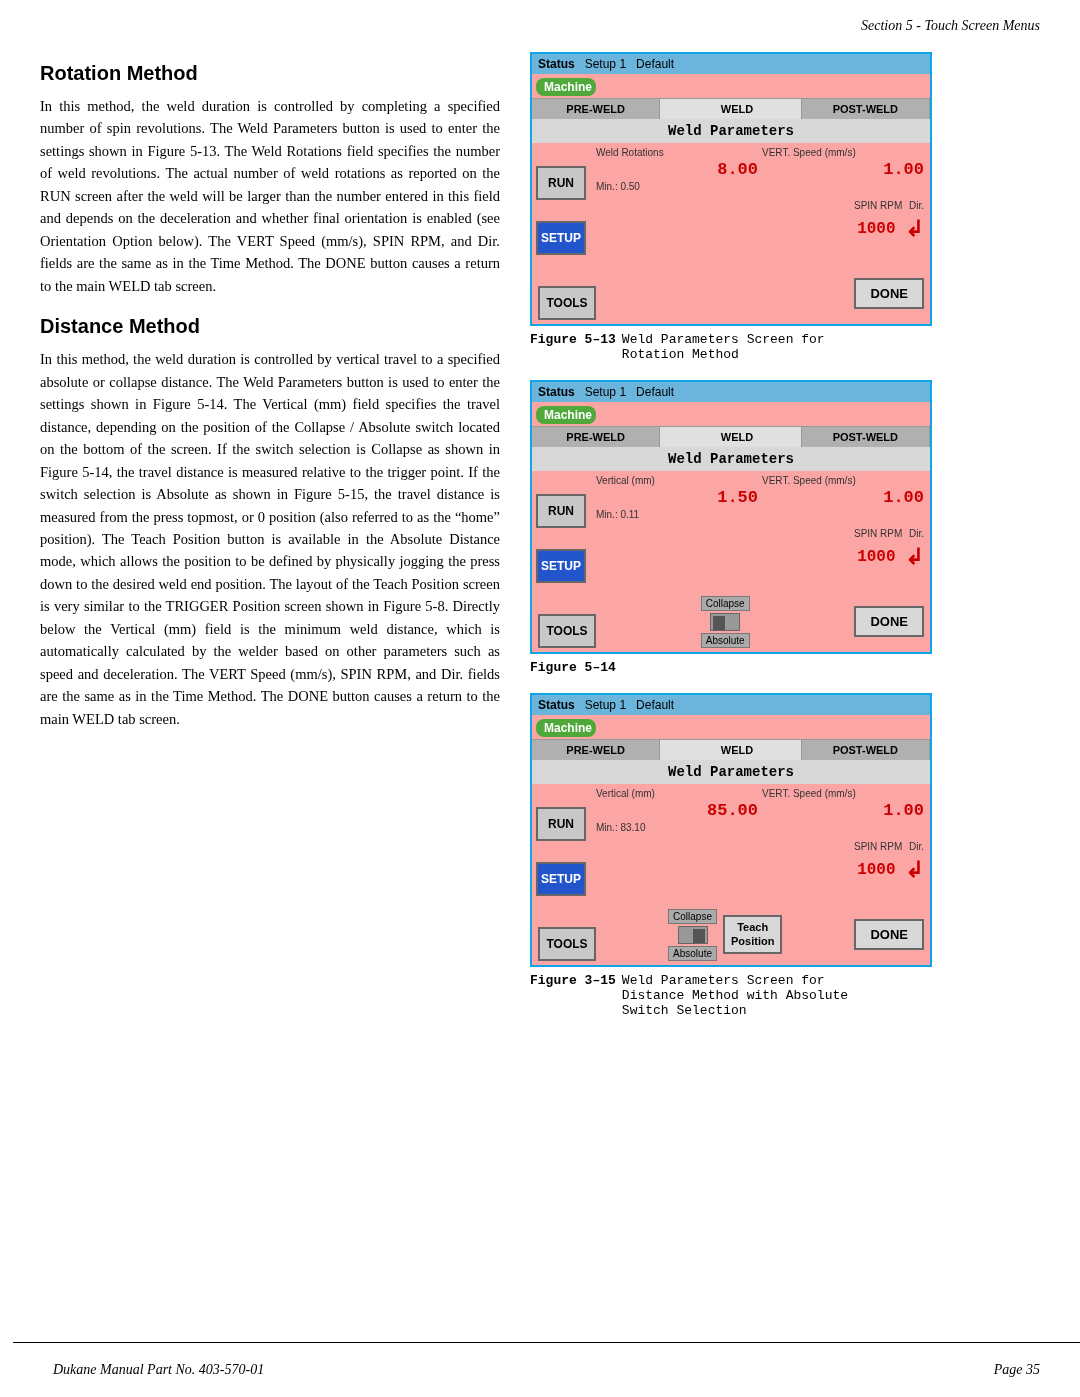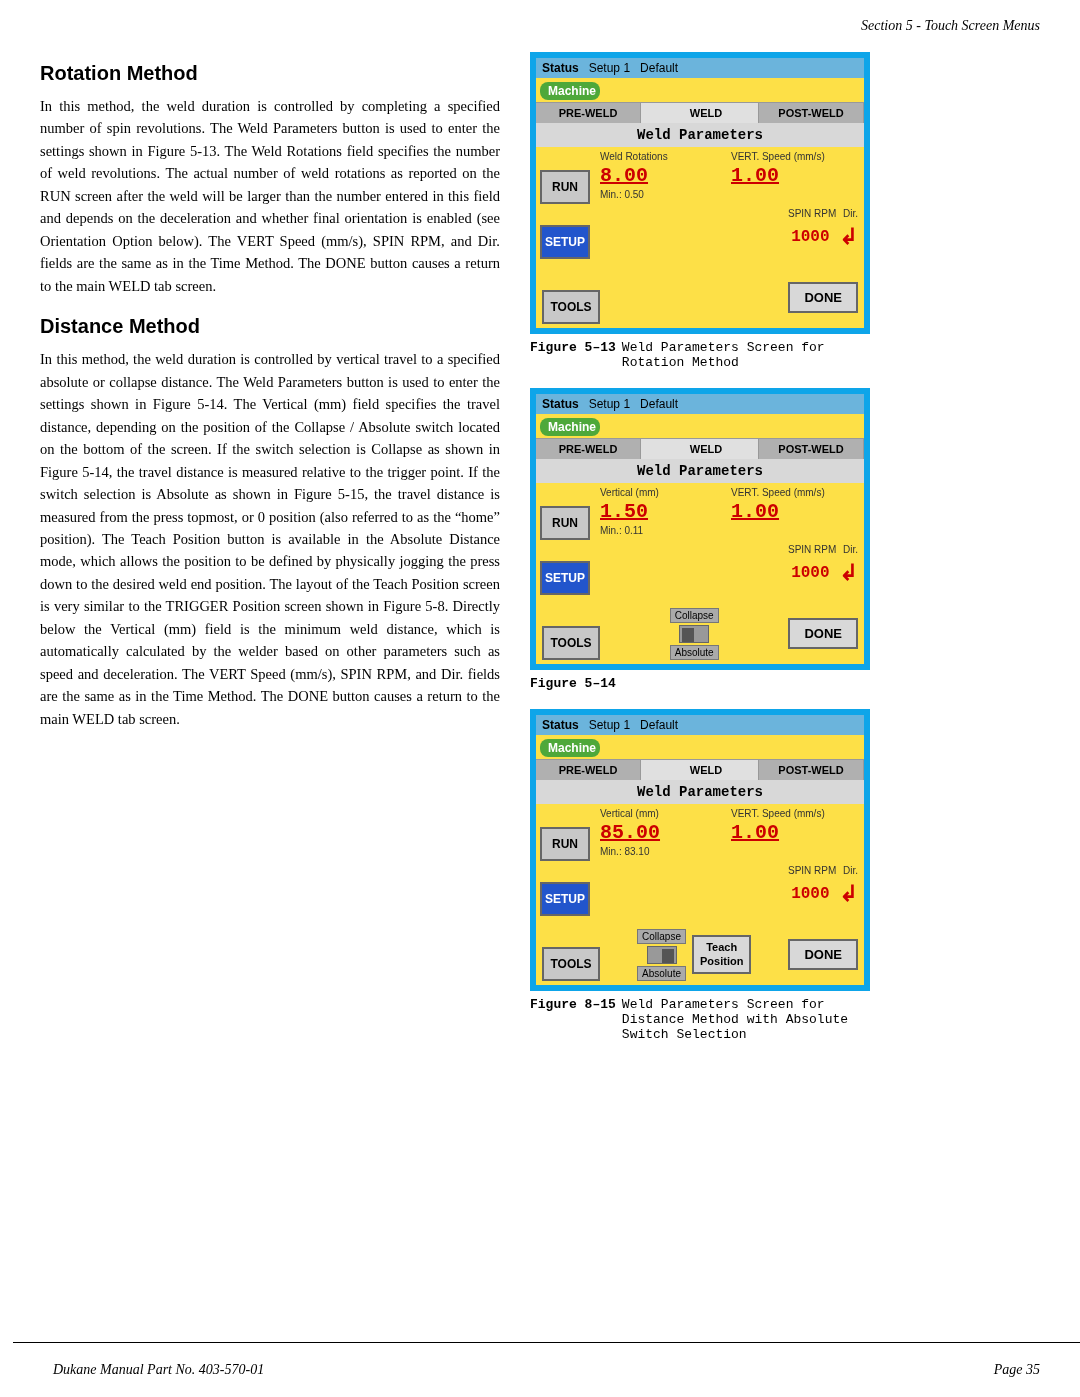--- a/index.html
+++ b/index.html
@@ -64,23 +64,23 @@
 
     p {
       font-size: 14.5px;
       line-height: 1.55;
       text-align: justify;
       margin-bottom: 8px;
     }
 
     
     .screen-panel {
-      border: 6px solid #0ea5e9;
-      background: #fde047;
-      width: 340px;
+      border: 2px solid #0ea5e9;
+      background: #fca5a5;
+      width: 402px;
       font-family: Arial, sans-serif;
       font-size: 12px;
     }
 
     .screen-top-bar {
       background: #6bb4dc;
       display: flex;
       align-items: center;
       padding: 3px 6px;
       gap: 10px;
@@ -146,26 +146,25 @@
       flex-direction: column;
     }
 
     .param-label {
       font-size: 10px;
       color: #333;
       margin-bottom: 2px;
     }
 
     .param-value {
-      font-size: 20px;
+      font-size: 17px;
       font-weight: bold;
       color: #cc0000;
       font-family: 'Courier New', monospace;
-      text-align: left;
-      text-decoration: underline;
+      text-align: right;
     }
 
     .param-min {
       font-size: 10px;
       color: #333;
       margin-top: 2px;
     }
 
     .screen-row {
       display: flex;
@@ -508,21 +507,21 @@
               </div>
               <div class="switch-label">Absolute</div>
             </div>
             <div class="teach-pos-btn">Teach<br>Position</div>
           </div>
           <div class="done-btn">DONE</div>
         </div>
       </div>
 
       <div class="figure-caption">
-        <span class="fig-label">Figure 8–15</span>
+        <span class="fig-label">Figure 3–15</span>
         <span>Weld Parameters Screen for Distance Method with Absolute Switch Selection</span>
       </div>
     </div>
 
   </div>
 </div>
 
 <div class="page-footer">
   <span>Dukane Manual Part No. 403-570-01</span>
   <span>Page   35</span>

